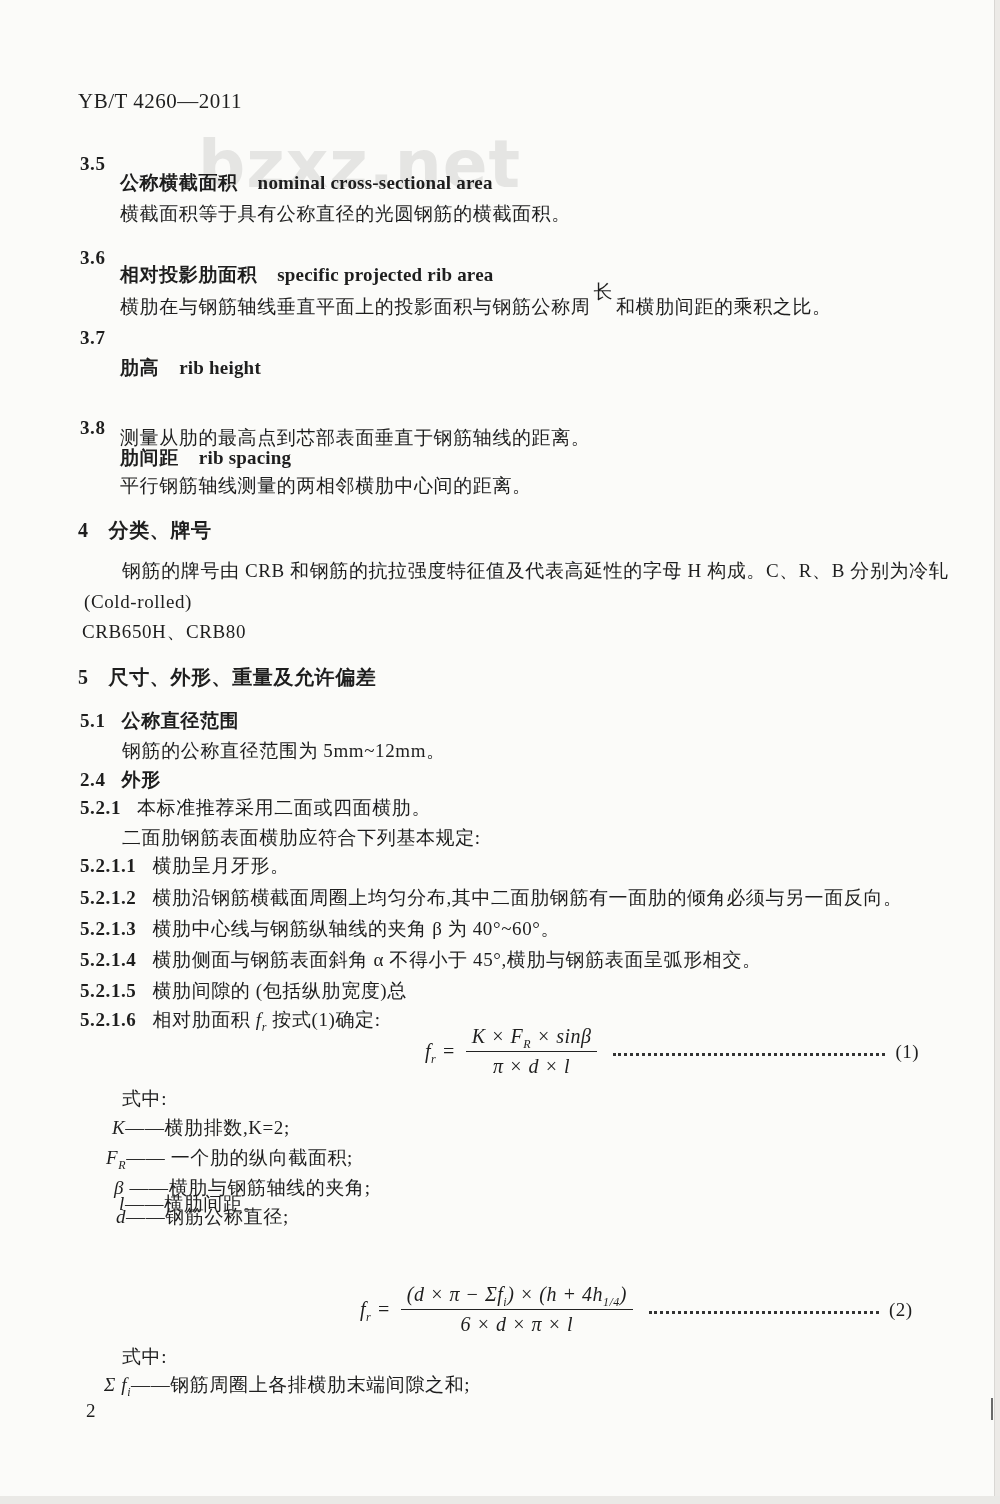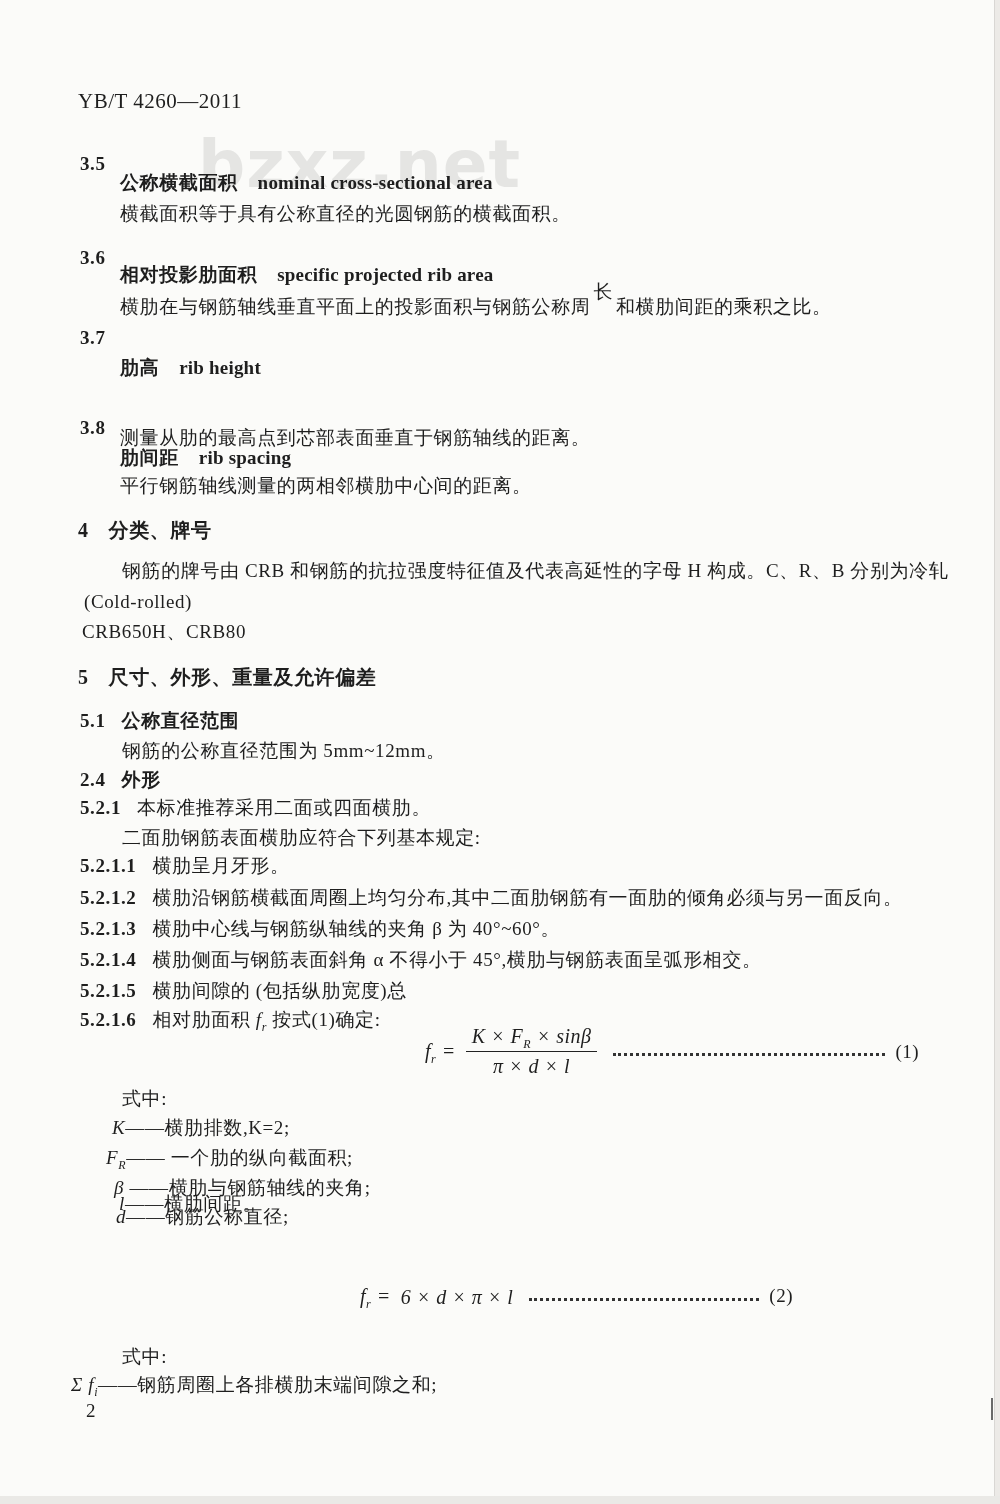--- a/index.html
+++ b/index.html
@@ -109,28 +109,29 @@
   <div class="line" style="left:122px;top:1087px;">式中:</div>
   <div class="line where-item" style="left:112px;top:1116px;"><span class="sym"><span>K</span><sub></sub></span><span>——横肋排数,K=2;</span></div>
   <div class="line where-item" style="left:106px;top:1146px;"><span class="sym"><span>F</span><sub>R</sub></span><span>—— 一个肋的纵向截面积;</span></div>
   <div class="line where-item" style="left:114px;top:1176px;"><span class="sym"><span>β</span><sub></sub></span><span> ——横肋与钢筋轴线的夹角;</span></div>
   <div class="line where-item" style="left:116px;top:1205px;"><span class="sym"><span>d</span><sub></sub></span><span>——钢筋公称直径;</span></div>
   <div class="line where-item" style="left:119px;top:1192px;"><span class="sym"><span>l</span><sub></sub></span><span>——横肋间距。</span></div>
 
   <div class="mathrow" style="left:360px;top:1283px;">
     <span><span>f</span><sub>r</sub><span> = </span></span>
     <span class="frac">
+      <span class="top"><span>(d × π − Σf</span><sub>i</sub><span>) × (h + 4h</span><sub>1/4</sub><span>)</span></span>
       <span class="bot">6 × d × π × l</span>
     </span>
     <span class="dots" style="width:230px;"></span>
     <span class="flabel">(2)</span>
   </div>
 
   <div class="line" style="left:122px;top:1345px;">式中:</div>
-  <div class="line where-item" style="left:71px;top:1373px;"><span class="sym"><span>Σ f</span><sub>i</sub></span><span>——钢筋周圈上各排横肋末端间隙之和;</span></div>
+  <div class="line where-item" style="left:104px;top:1373px;"><span class="sym"><span>Σ f</span><sub>i</sub></span><span>——钢筋周圈上各排横肋末端间隙之和;</span></div>
 
   <div class="line pagenum" style="left:86px;top:1399px;">2</div>
 
   <div class="edge-right-line"></div>
   <div class="edge-right"></div>
   <div class="edge-bottom"></div>
   <div class="edge-tick"></div>
 
 </div>
 

